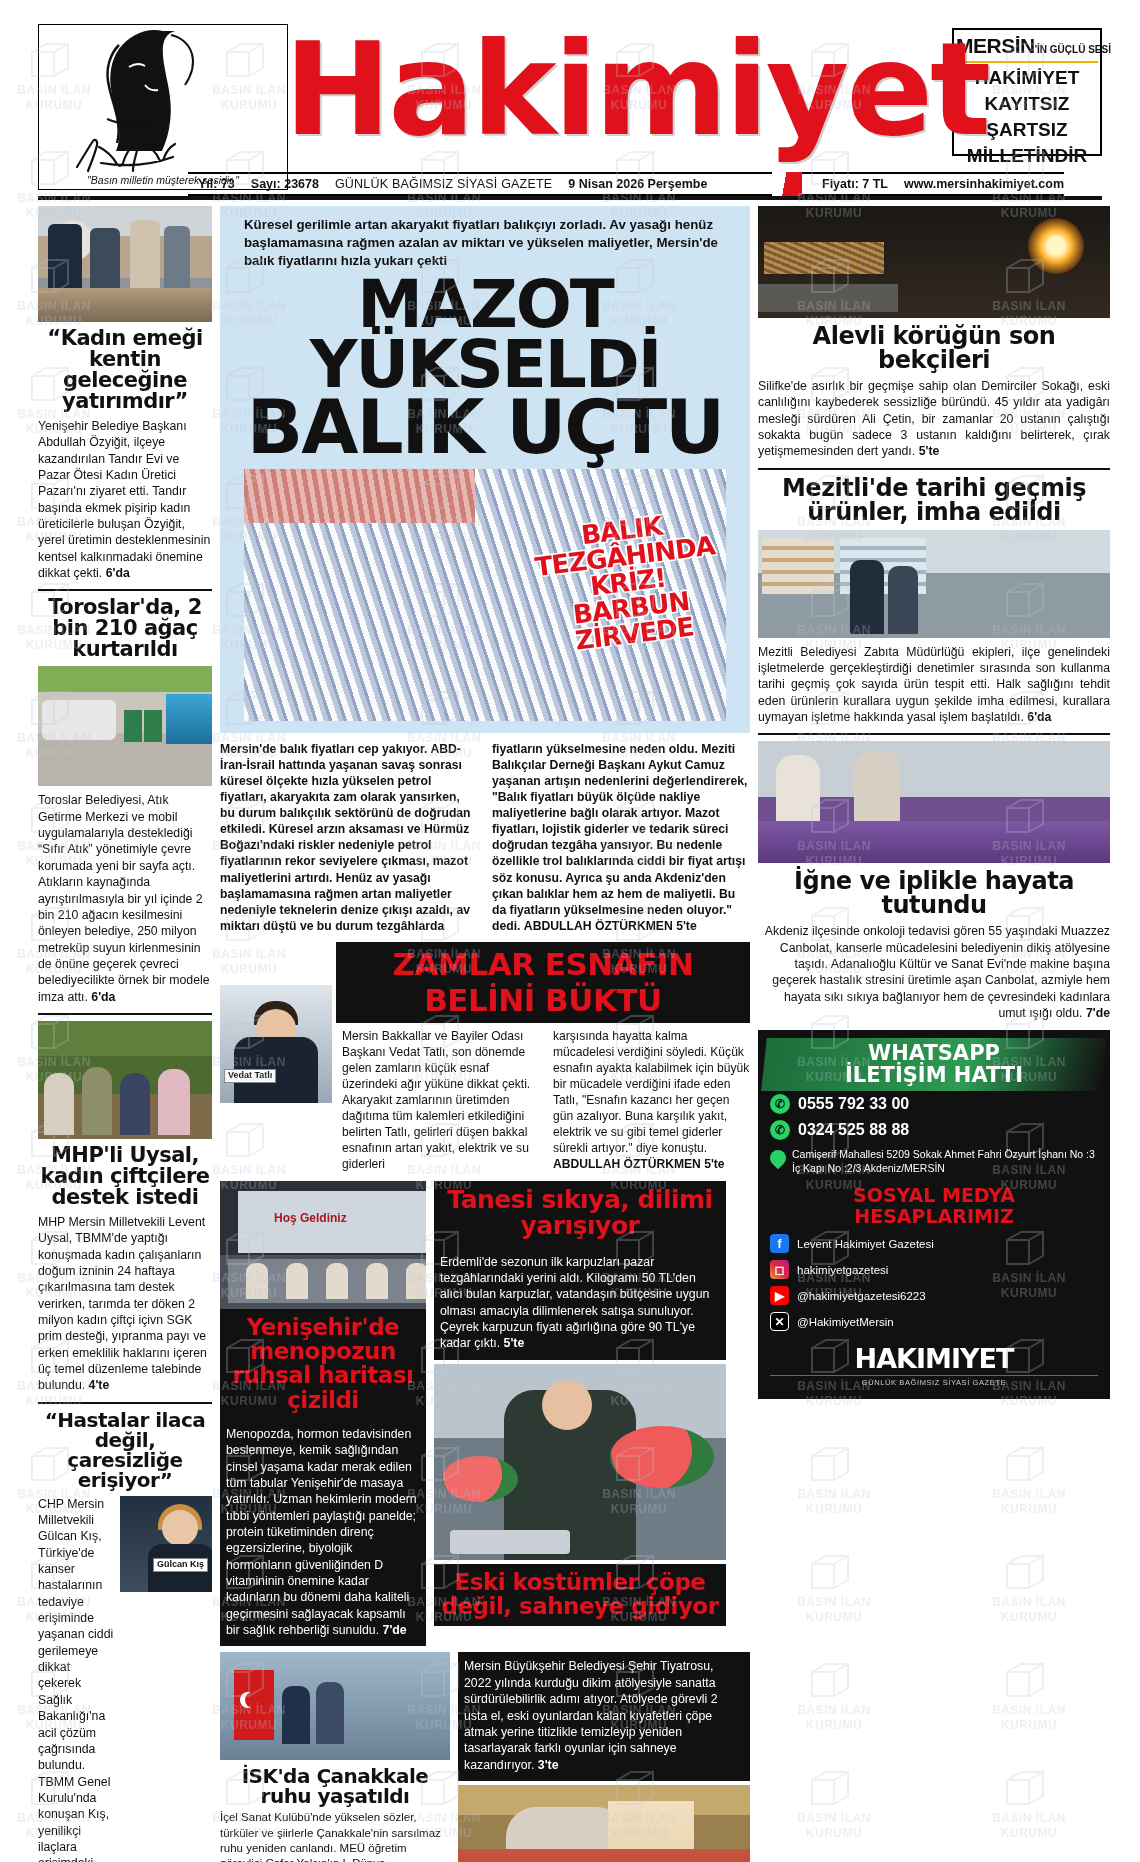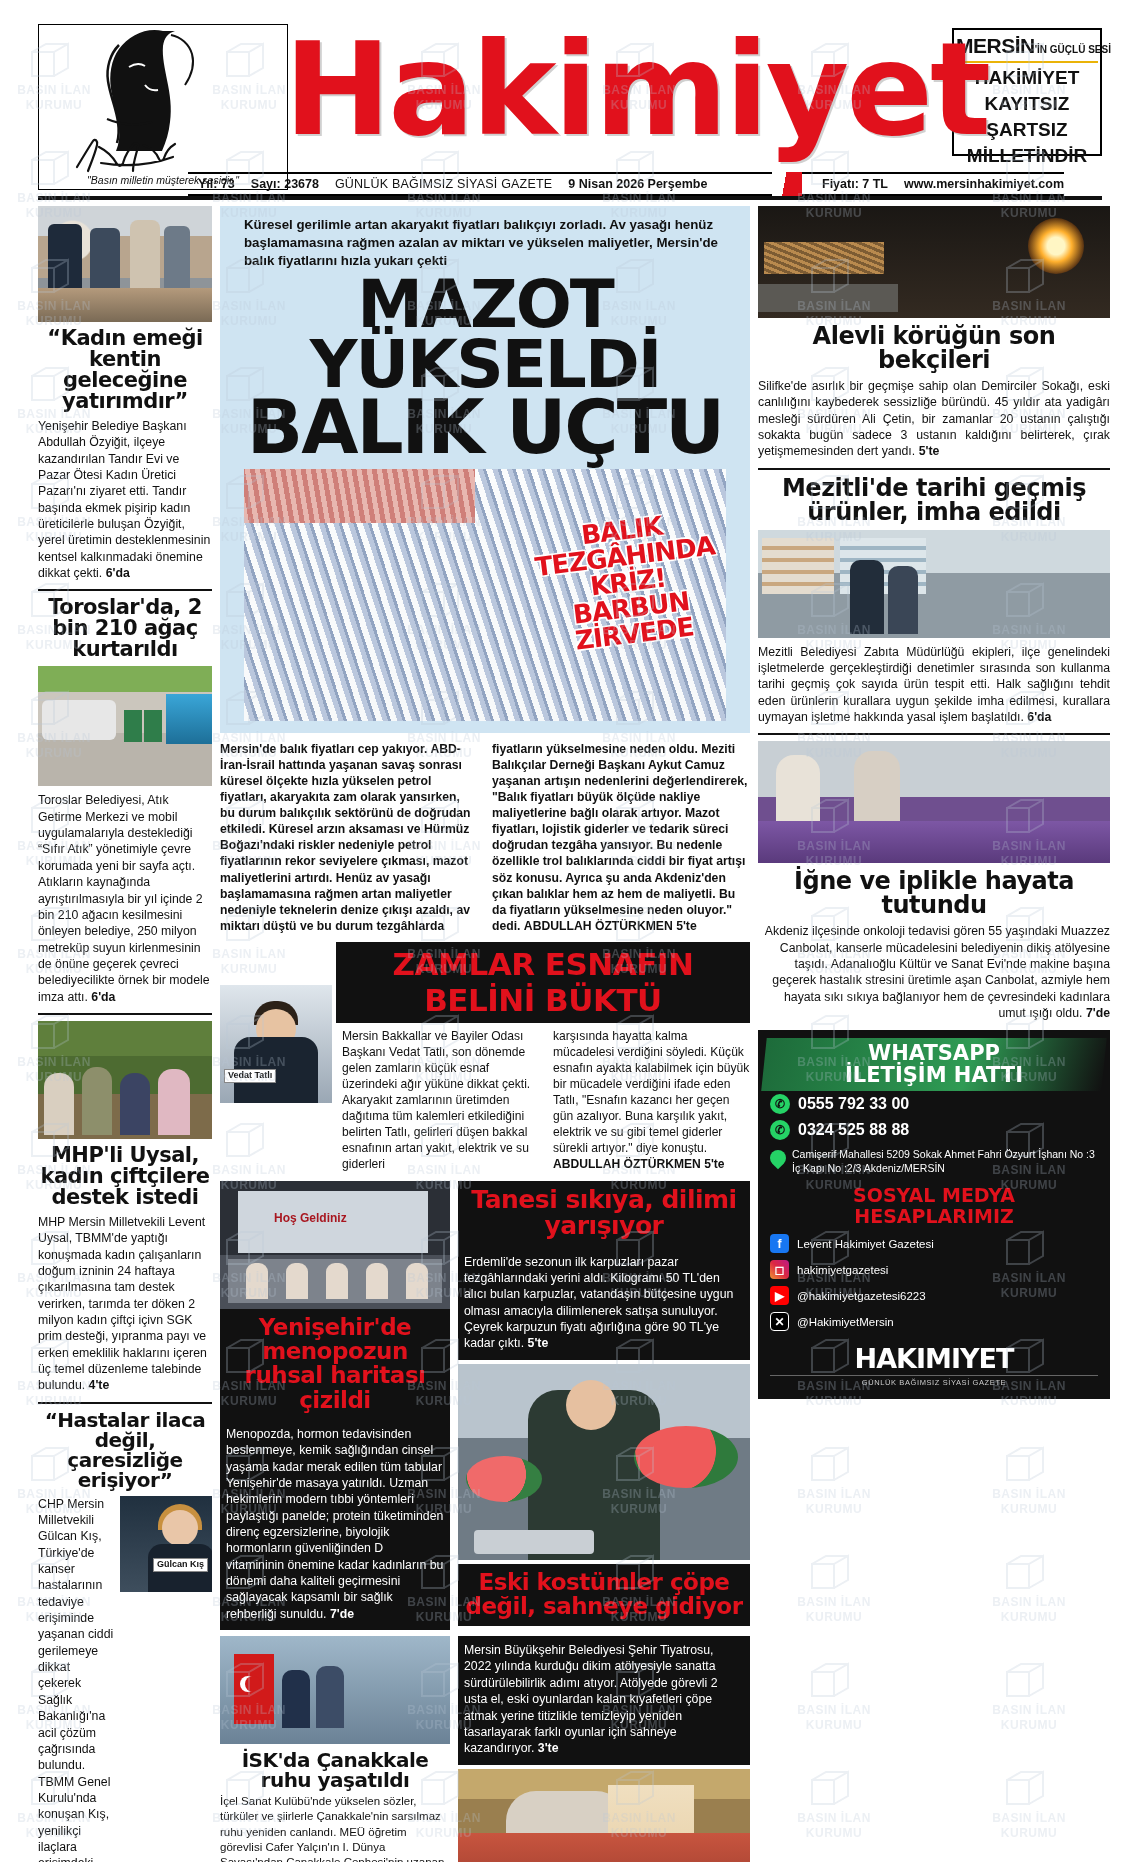--- a/index.html
+++ b/index.html
@@ -193,21 +193,21 @@
     background:linear-gradient(#dfe6ec,#9aa7b4);
   }
   .zam-photo .suit{position:absolute;left:14px;top:52px;width:84px;height:70px;background:#1a2430;border-radius:16px 16px 0 0;}
   .zam-photo .face{position:absolute;left:36px;top:24px;width:40px;height:40px;border-radius:50%;background:#e7c3a2;}
   .zam-photo .hair{position:absolute;left:34px;top:16px;width:44px;height:24px;border-radius:20px 20px 0 0;background:#2b2118;}
   .zam-body{ flex:1; display:flex; gap:14px; }
   .zam-body .c{ flex:1; font-size:12.1px; line-height:1.32; }
 
   
   .bot{ display:flex; gap:8px; margin-top:8px; }
-  .bot-a{ width:230px; }
+  .bot-a{ width:206px; }
   .bot-b{ width:292px; }
   .p-conf{ height:128px; background:linear-gradient(#2b2f36 0 58%, #4a4f58 58% 100%); position:relative;}
   .p-conf .screen{position:absolute;left:18px;top:10px;width:190px;height:62px;background:#cfd6dd;}
   .p-conf .screen .t{position:absolute;left:36px;top:20px;font-size:12px;font-weight:bold;color:#a8161f;}
   .p-conf .pnl{position:absolute;left:8px;bottom:6px;width:214px;height:44px;background:#7d838c;}
   .p-conf .w{position:absolute;bottom:10px;width:22px;height:36px;background:#e4d9cd;border-radius:9px 9px 0 0;}
   .redtitle{
     background:#111; color:#e1111c; font-family:"DejaVu Sans", sans-serif;
     font-weight:bold; font-size:23px; line-height:1.06; text-align:center; padding:6px 4px 8px;
     letter-spacing:-.5px;

